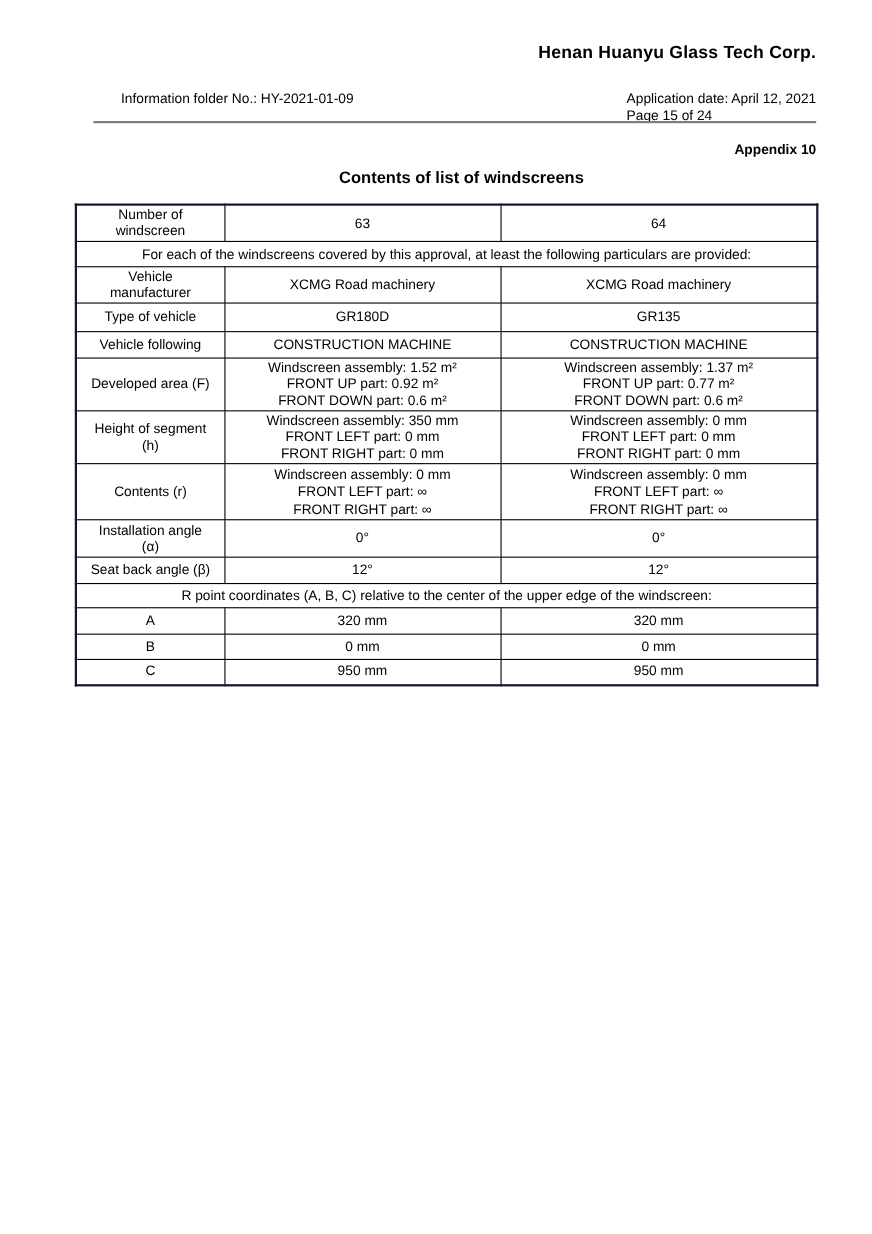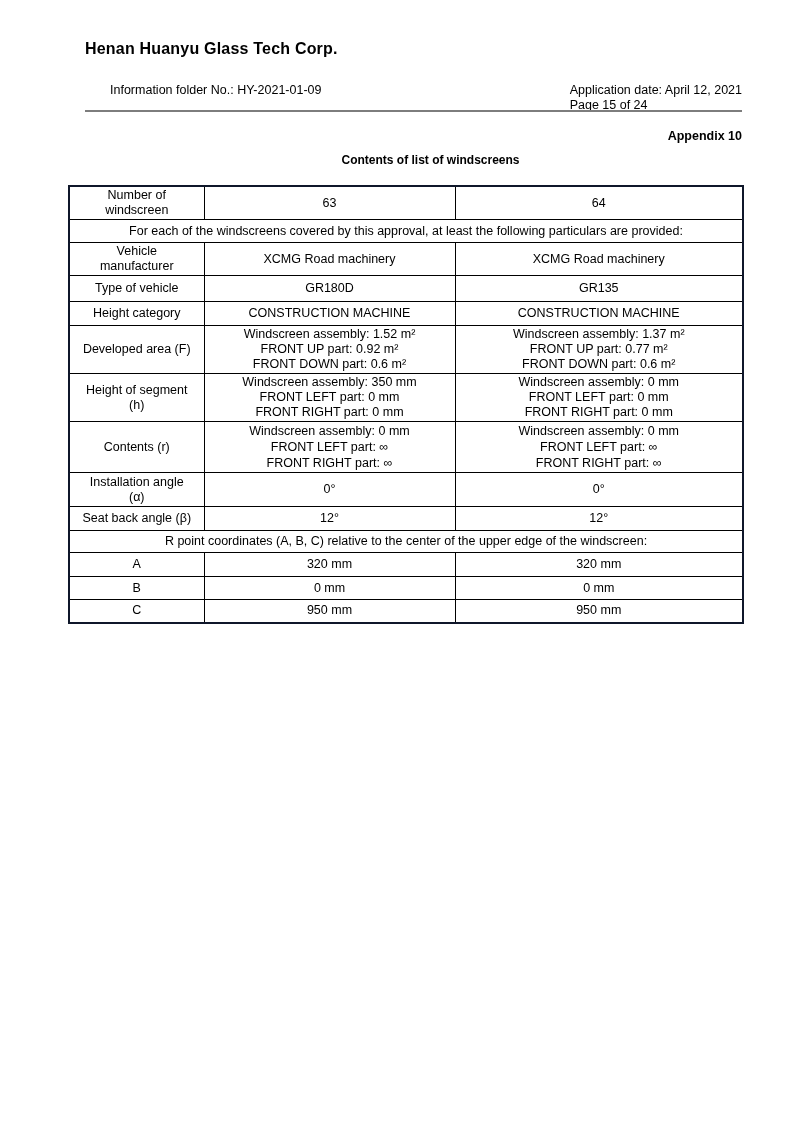--- a/index.html
+++ b/index.html
@@ -9,21 +9,21 @@
     width: 793px;
     height: 1122px;
     background: #ffffff;
     color: #000000;
     font-family: "Liberation Sans", "DejaVu Sans", sans-serif;
     overflow: hidden;
   }
   .company-title {
     position: absolute;
     top: 40px; left: 85px; width: 657px;
-    text-align: left;
+    text-align: right;
     font-size: 16px;
     font-weight: bold;
     letter-spacing: 0.2px;
   }
   .info-left {
     position: absolute;
     top: 83px; left: 110px;
     font-size: 12.5px;
   }
   .info-right {
@@ -41,23 +41,23 @@
   }
   .appendix-title {
     position: absolute;
     top: 129px; left: 85px; width: 657px;
     text-align: right;
     font-size: 12.5px;
     font-weight: bold;
   }
   .contents-subtitle {
     position: absolute;
-    top: 153px; left: 102px; width: 657px;
+    top: 153px; left: 91px; width: 657px;
     text-align: center;
-    font-size: 12px;
+    font-size: 15px;
     font-weight: bold;
   }
   table.windscreens {
     position: absolute;
     top: 185px; left: 68px;
     width: 674px;
     border-collapse: collapse;
     border: 2px solid #0f172a;
     font-size: 12.5px;
     table-layout: fixed;
@@ -118,21 +118,21 @@
 manufacturer</td>
         <td>XCMG Road machinery</td>
         <td>XCMG Road machinery</td>
       </tr>
       <tr style="height:26px">
         <td>Type of vehicle</td>
         <td>GR180D</td>
         <td>GR135</td>
       </tr>
       <tr style="height:24px">
-        <td>Height category</td>
+        <td>Vehicle following</td>
         <td>CONSTRUCTION MACHINE</td>
         <td>CONSTRUCTION MACHINE</td>
       </tr>
       <tr style="height:47px">
         <td>Developed area (F)</td>
         <td>Windscreen assembly: 1.52 m²
 FRONT UP part: 0.92 m²
 FRONT DOWN part: 0.6 m²</td>
         <td>Windscreen assembly: 1.37 m²
 FRONT UP part: 0.77 m²

